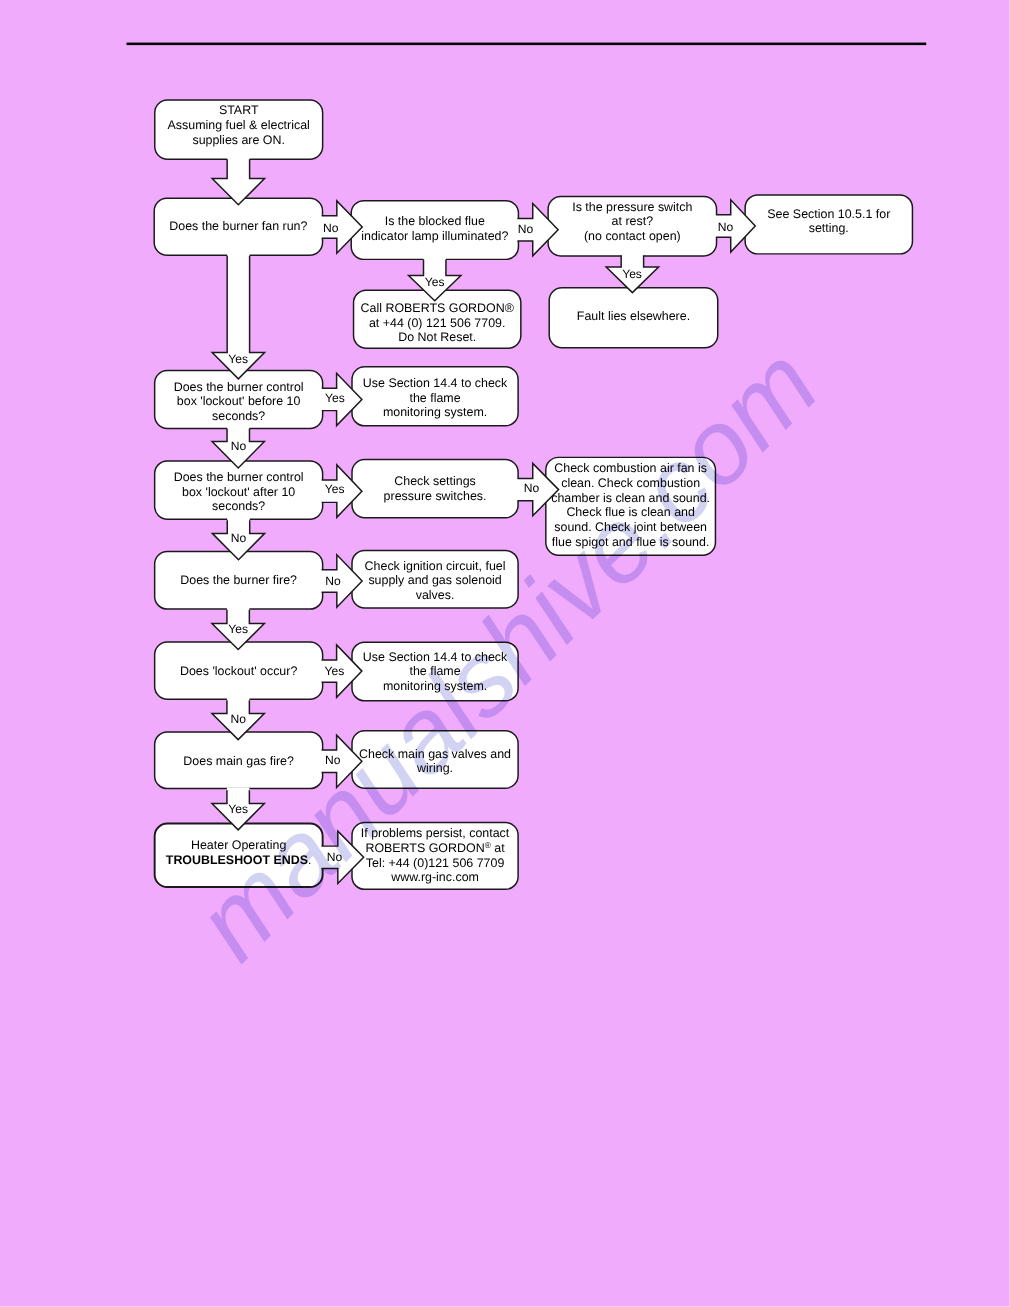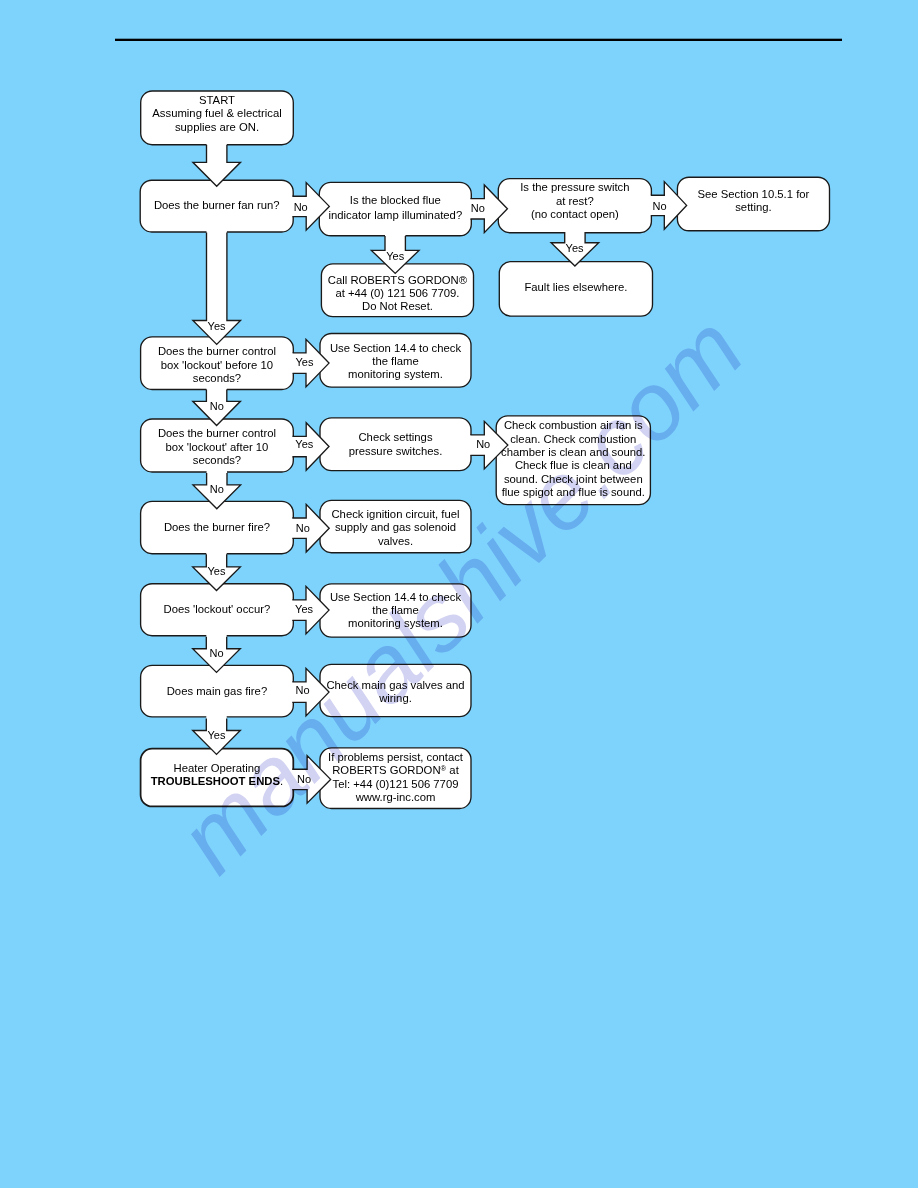--- a/index.html
+++ b/index.html
@@ -1,20 +1,20 @@
 <!DOCTYPE html>
 <html><head>
 <meta charset="utf-8">
 <title>Troubleshooting Flowchart</title>
 <style>
   html,body{margin:0;padding:0;background:#ffffff;}
   body{width:918px;height:1188px;position:relative;overflow:hidden;
        font-family:"Liberation Sans",sans-serif;color:#000;
        -webkit-font-smoothing:antialiased;}
-  #page{position:absolute;left:0;top:0;width:918px;height:1188px;background:#7dd3fc;}
+  #page{position:absolute;left:0;top:0;width:918px;height:1188px;background:#f0abfc;}
   #watermark-layer{position:absolute;left:0;top:0;width:918px;height:1188px;overflow:hidden;
        mix-blend-mode:multiply;pointer-events:none;}
   #watermark-layer text{font-family:"Liberation Sans",sans-serif;font-style:italic;font-weight:400;}
   #flow{position:absolute;left:0;top:0;}
   #flow text{font-family:"Liberation Sans",sans-serif;fill:#000;}
 </style>
 </head>
 <body>
 
 <div id="page">

